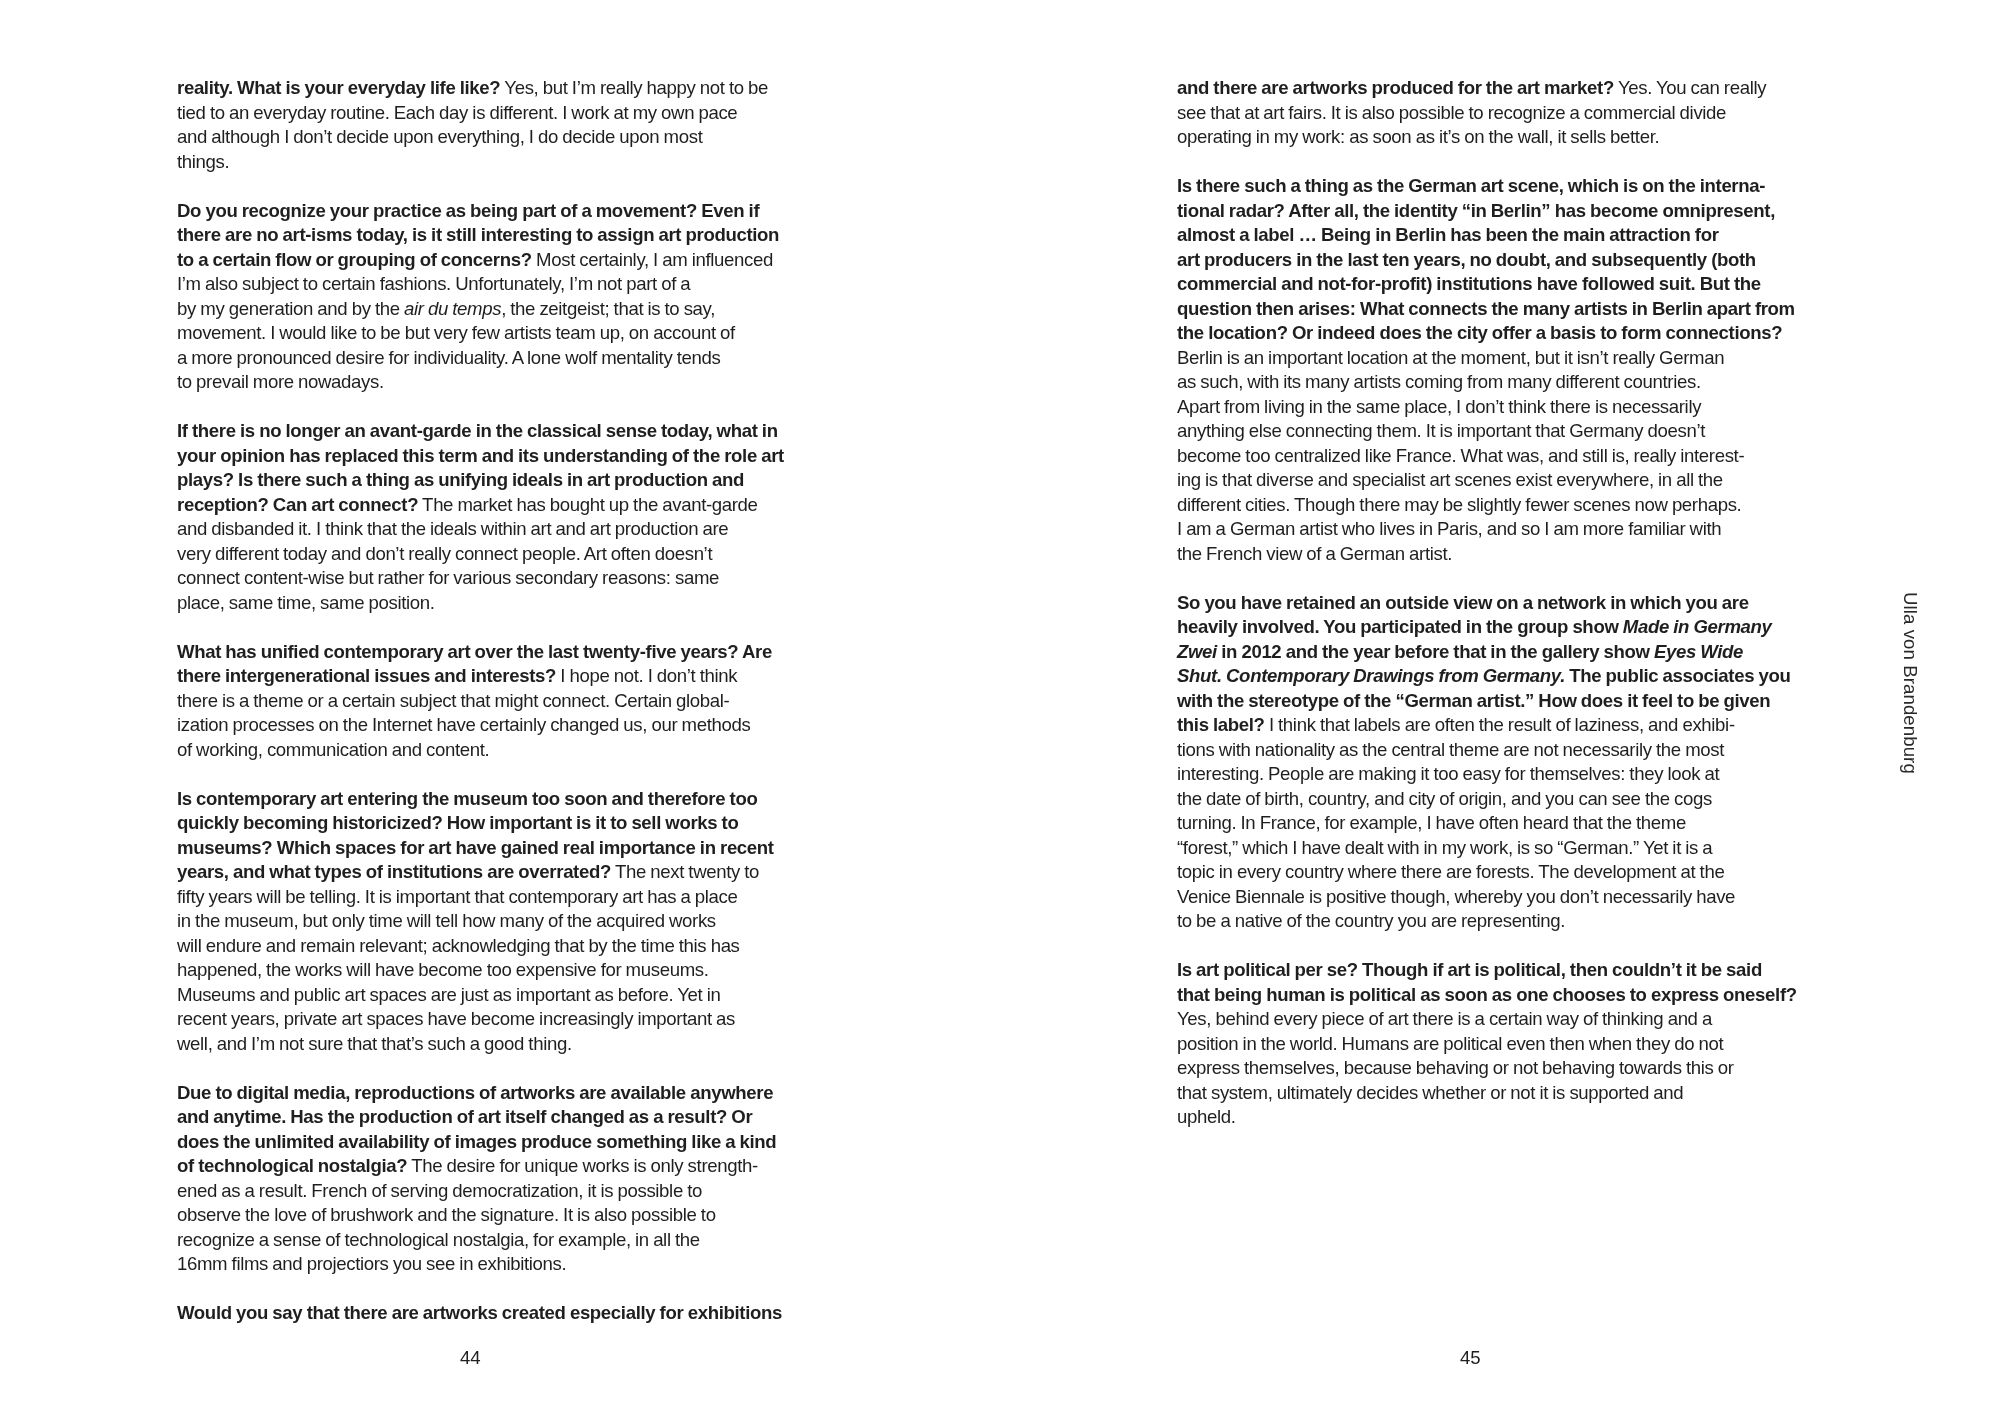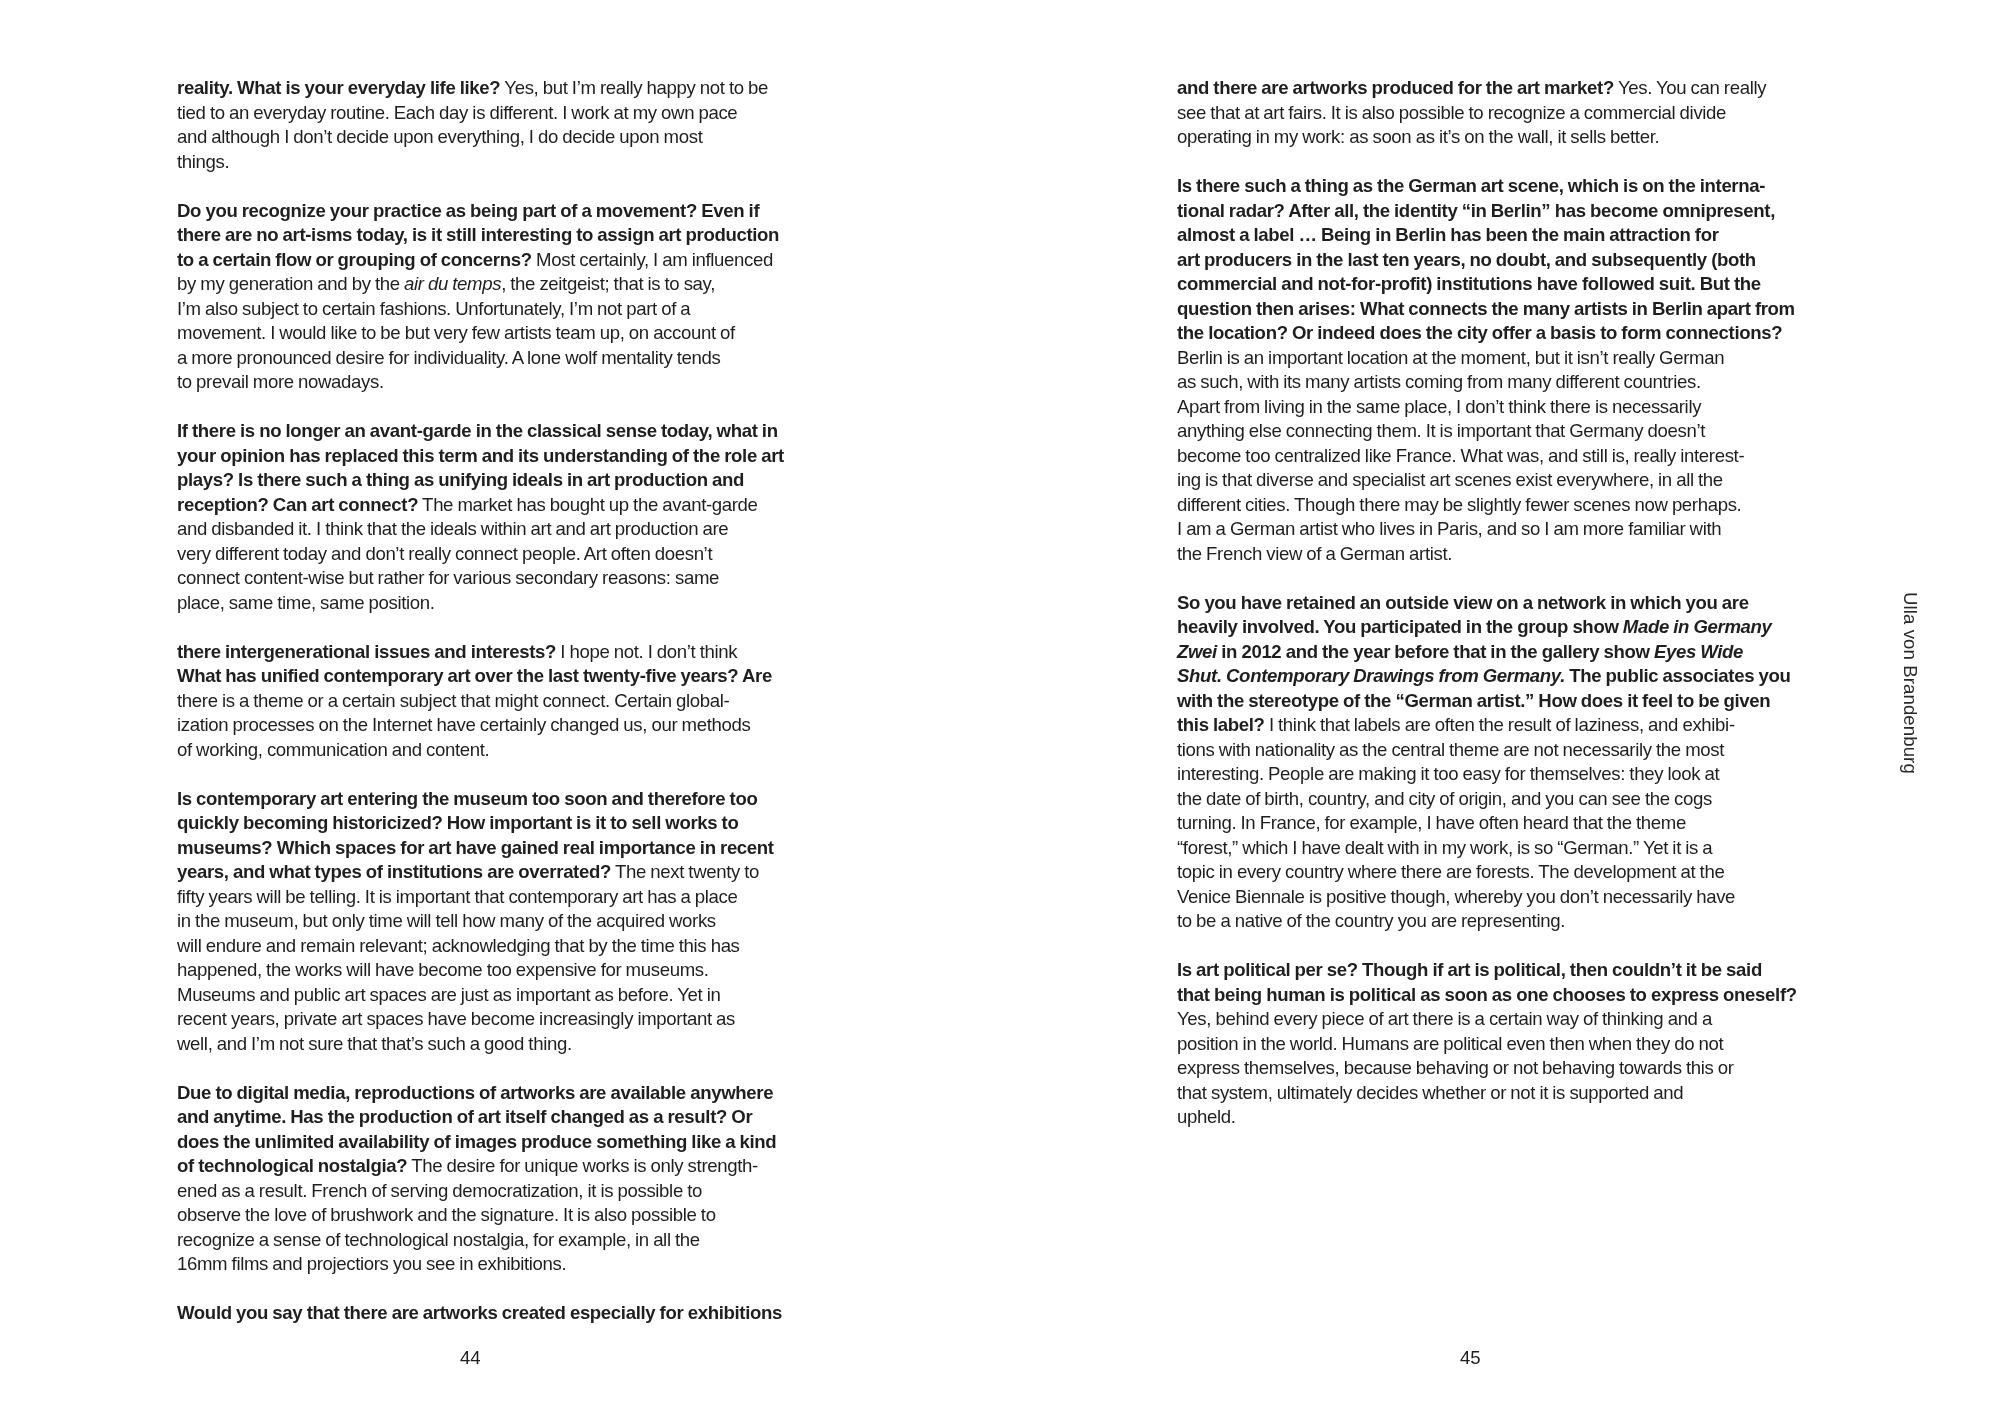--- a/index.html
+++ b/index.html
@@ -36,39 +36,39 @@
         <div class="para">
           <span class="line"><span class="run-b">reality. What is your everyday life like?</span><span> Yes, but I’m really happy not to be</span></span>
           <span class="line"><span>tied to an everyday routine. Each day is different. I work at my own pace</span></span>
           <span class="line"><span>and although I don’t decide upon everything, I do decide upon most</span></span>
           <span class="line"><span>things.</span></span>
         </div>
         <div class="para">
           <span class="line"><span class="run-b">Do you recognize your practice as being part of a movement? Even if</span></span>
           <span class="line"><span class="run-b">there are no art-isms today, is it still interesting to assign art production</span></span>
           <span class="line"><span class="run-b">to a certain flow or grouping of concerns?</span><span> Most certainly, I am influenced</span></span>
+          <span class="line"><span>I’m also subject to certain fashions. Unfortunately, I’m not part of a</span></span>
           <span class="line"><span>by my generation and by the </span><span class="run-i">air du temps</span><span>, the zeitgeist; that is to say,</span></span>
-          <span class="line"><span>I’m also subject to certain fashions. Unfortunately, I’m not part of a</span></span>
           <span class="line"><span>movement. I would like to be but very few artists team up, on account of</span></span>
           <span class="line"><span>a more pronounced desire for individuality. A lone wolf mentality tends</span></span>
           <span class="line"><span>to prevail more nowadays.</span></span>
         </div>
         <div class="para">
           <span class="line"><span class="run-b">If there is no longer an avant-garde in the classical sense today, what in</span></span>
           <span class="line"><span class="run-b">your opinion has replaced this term and its understanding of the role art</span></span>
           <span class="line"><span class="run-b">plays? Is there such a thing as unifying ideals in art production and</span></span>
           <span class="line"><span class="run-b">reception? Can art connect?</span><span>  The market has bought up the avant-garde</span></span>
           <span class="line"><span>and disbanded it. I think that the ideals within art and art production are</span></span>
           <span class="line"><span>very different today and don’t really connect people. Art often doesn’t</span></span>
           <span class="line"><span>connect content-wise but rather for various secondary reasons: same</span></span>
           <span class="line"><span>place, same time, same position.</span></span>
         </div>
         <div class="para">
+          <span class="line"><span class="run-b">What has unified contemporary art over the last twenty-five years? Are</span></span>
           <span class="line"><span class="run-b">there intergenerational issues and interests?</span><span> I hope not. I don’t think</span></span>
-          <span class="line"><span class="run-b">What has unified contemporary art over the last twenty-five years? Are</span></span>
           <span class="line"><span>there is a theme or a certain subject that might connect. Certain global-</span></span>
           <span class="line"><span>ization processes on the Internet have certainly changed us, our methods</span></span>
           <span class="line"><span>of working, communication and content.</span></span>
         </div>
         <div class="para">
           <span class="line"><span class="run-b">Is contemporary art entering the museum too soon and therefore too</span></span>
           <span class="line"><span class="run-b">quickly becoming historicized? How important is it to sell works to</span></span>
           <span class="line"><span class="run-b">museums? Which spaces for art have gained real importance in recent</span></span>
           <span class="line"><span class="run-b">years, and what types of institutions are overrated?</span><span> The next twenty to</span></span>
           <span class="line"><span>fifty years will be telling. It is important that contemporary art has a place</span></span>

